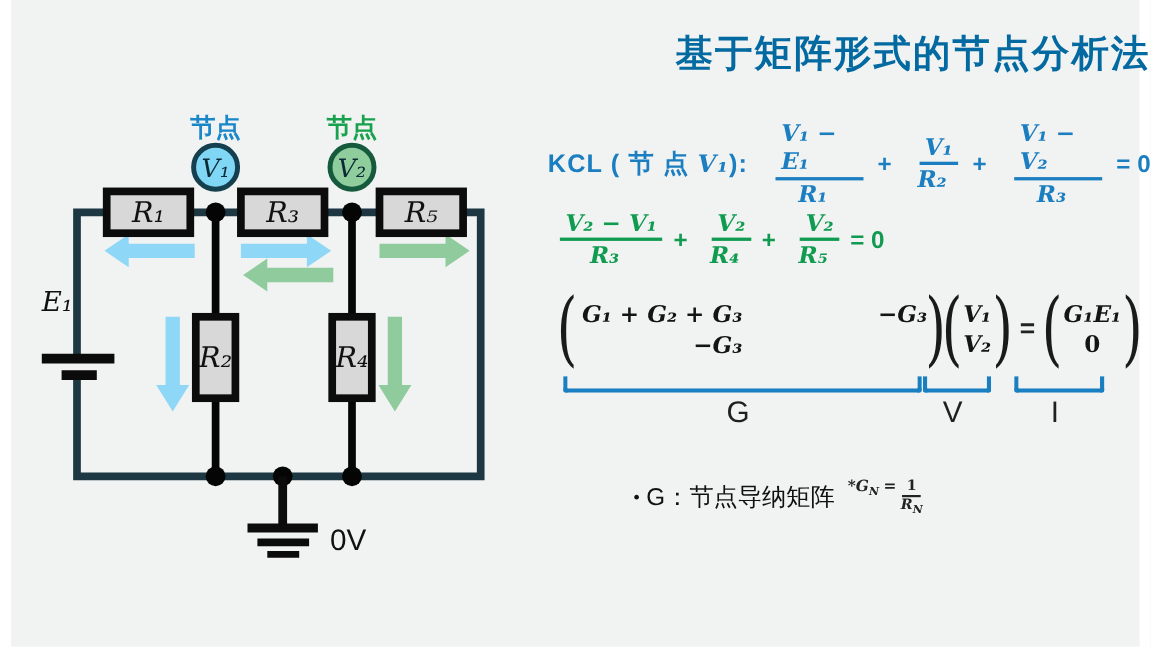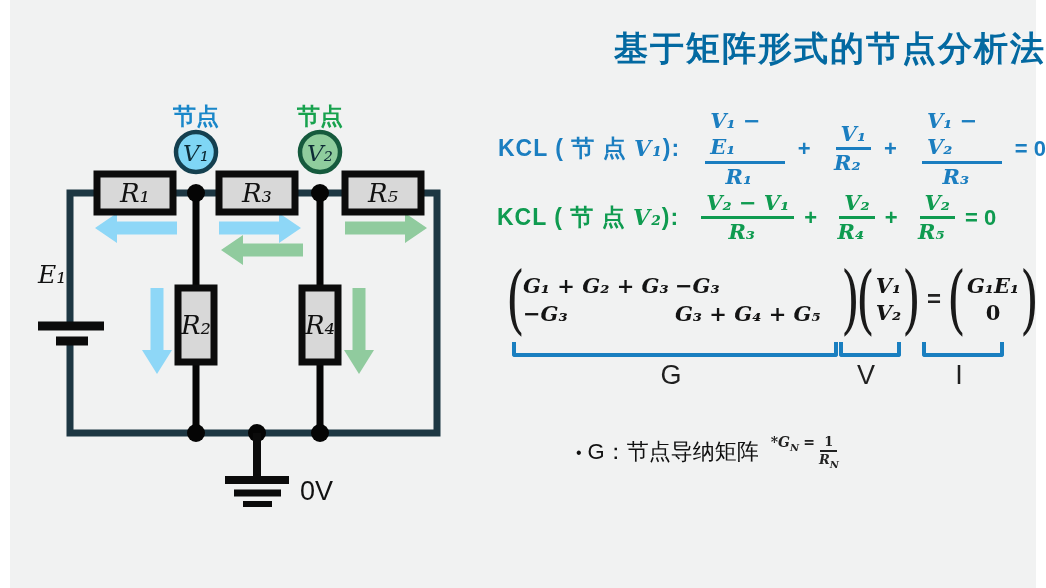--- a/index.html
+++ b/index.html
@@ -32,21 +32,21 @@
   .plus{font-style:normal;font-size:22px;}
   .eqz{font-style:normal;font-size:22px;white-space:pre;}
 
   
   .matrixrow{position:absolute;top:264px;left:508px;display:flex;align-items:center;
              color:#141414;font-family:"DejaVu Serif",serif;font-weight:bold;
              font-style:italic;font-size:21px;}
   .paren{font-family:"DejaVu Serif",serif;font-style:normal;font-weight:400;
          font-size:74px;line-height:70px;transform:scaleX(0.65);display:inline-block;
          margin:0 -7px;color:#1a1a1a;}
-  .mat2{display:grid;grid-template-columns:152px 168px;row-gap:3px;text-align:left;}
+  .mat2{display:grid;grid-template-columns:152px 168px;row-gap:3px;text-align:right;}
   .vec{display:flex;flex-direction:column;align-items:center;row-gap:2px;padding:0 3px;text-align:center;}
   .up{font-style:normal;}
   .eqsign{font-style:normal;font-family:"Liberation Sans",sans-serif;font-weight:bold;
           font-size:24px;margin:0 8px;color:#222;}
 
   
   .brace{position:absolute;height:11px;border-left:4px solid #1a7fc0;
          border-right:4px solid #1a7fc0;border-bottom:4px solid #1a7fc0;
          border-radius:0 0 3px 3px;top:342px;}
   #braceG{left:512px;width:318px;}
@@ -137,21 +137,20 @@
     </span>
   <span class="plus">+</span>
   <span class="frac">
       <span class="num">V₁ − V₂</span>
       <span class="den">R₃</span>
     </span>
   <span class="eqz">= 0</span>
 </div>
 
 <div class="kcl kcl2">
-  <span class="lbl"><span>KCL ( 节 点 </span><span class="var">V₂</span><span>):</span></span>
   <span class="frac">
       <span class="num">V₂ − V₁</span>
       <span class="den">R₃</span>
     </span>
   <span class="plus">+</span>
   <span class="frac">
       <span class="num">V₂</span>
       <span class="den">R₄</span>
     </span>
   <span class="plus">+</span>
@@ -161,21 +160,20 @@
     </span>
   <span class="eqz">= 0</span>
 </div>
 
 <div class="matrixrow">
   <span class="paren">(</span>
   <div class="mat2">
     <span>G₁ + G₂ + G₃</span>
     <span>−G₃</span>
     <span>−G₃</span>
-    <span>G₃ + G₄ + G₅</span>
   </div>
   <span class="paren">)</span>
   <span class="paren">(</span>
   <div class="vec">
     <span>V₁</span>
     <span>V₂</span>
   </div>
   <span class="paren">)</span>
   <span class="eqsign">=</span>
   <span class="paren">(</span>

